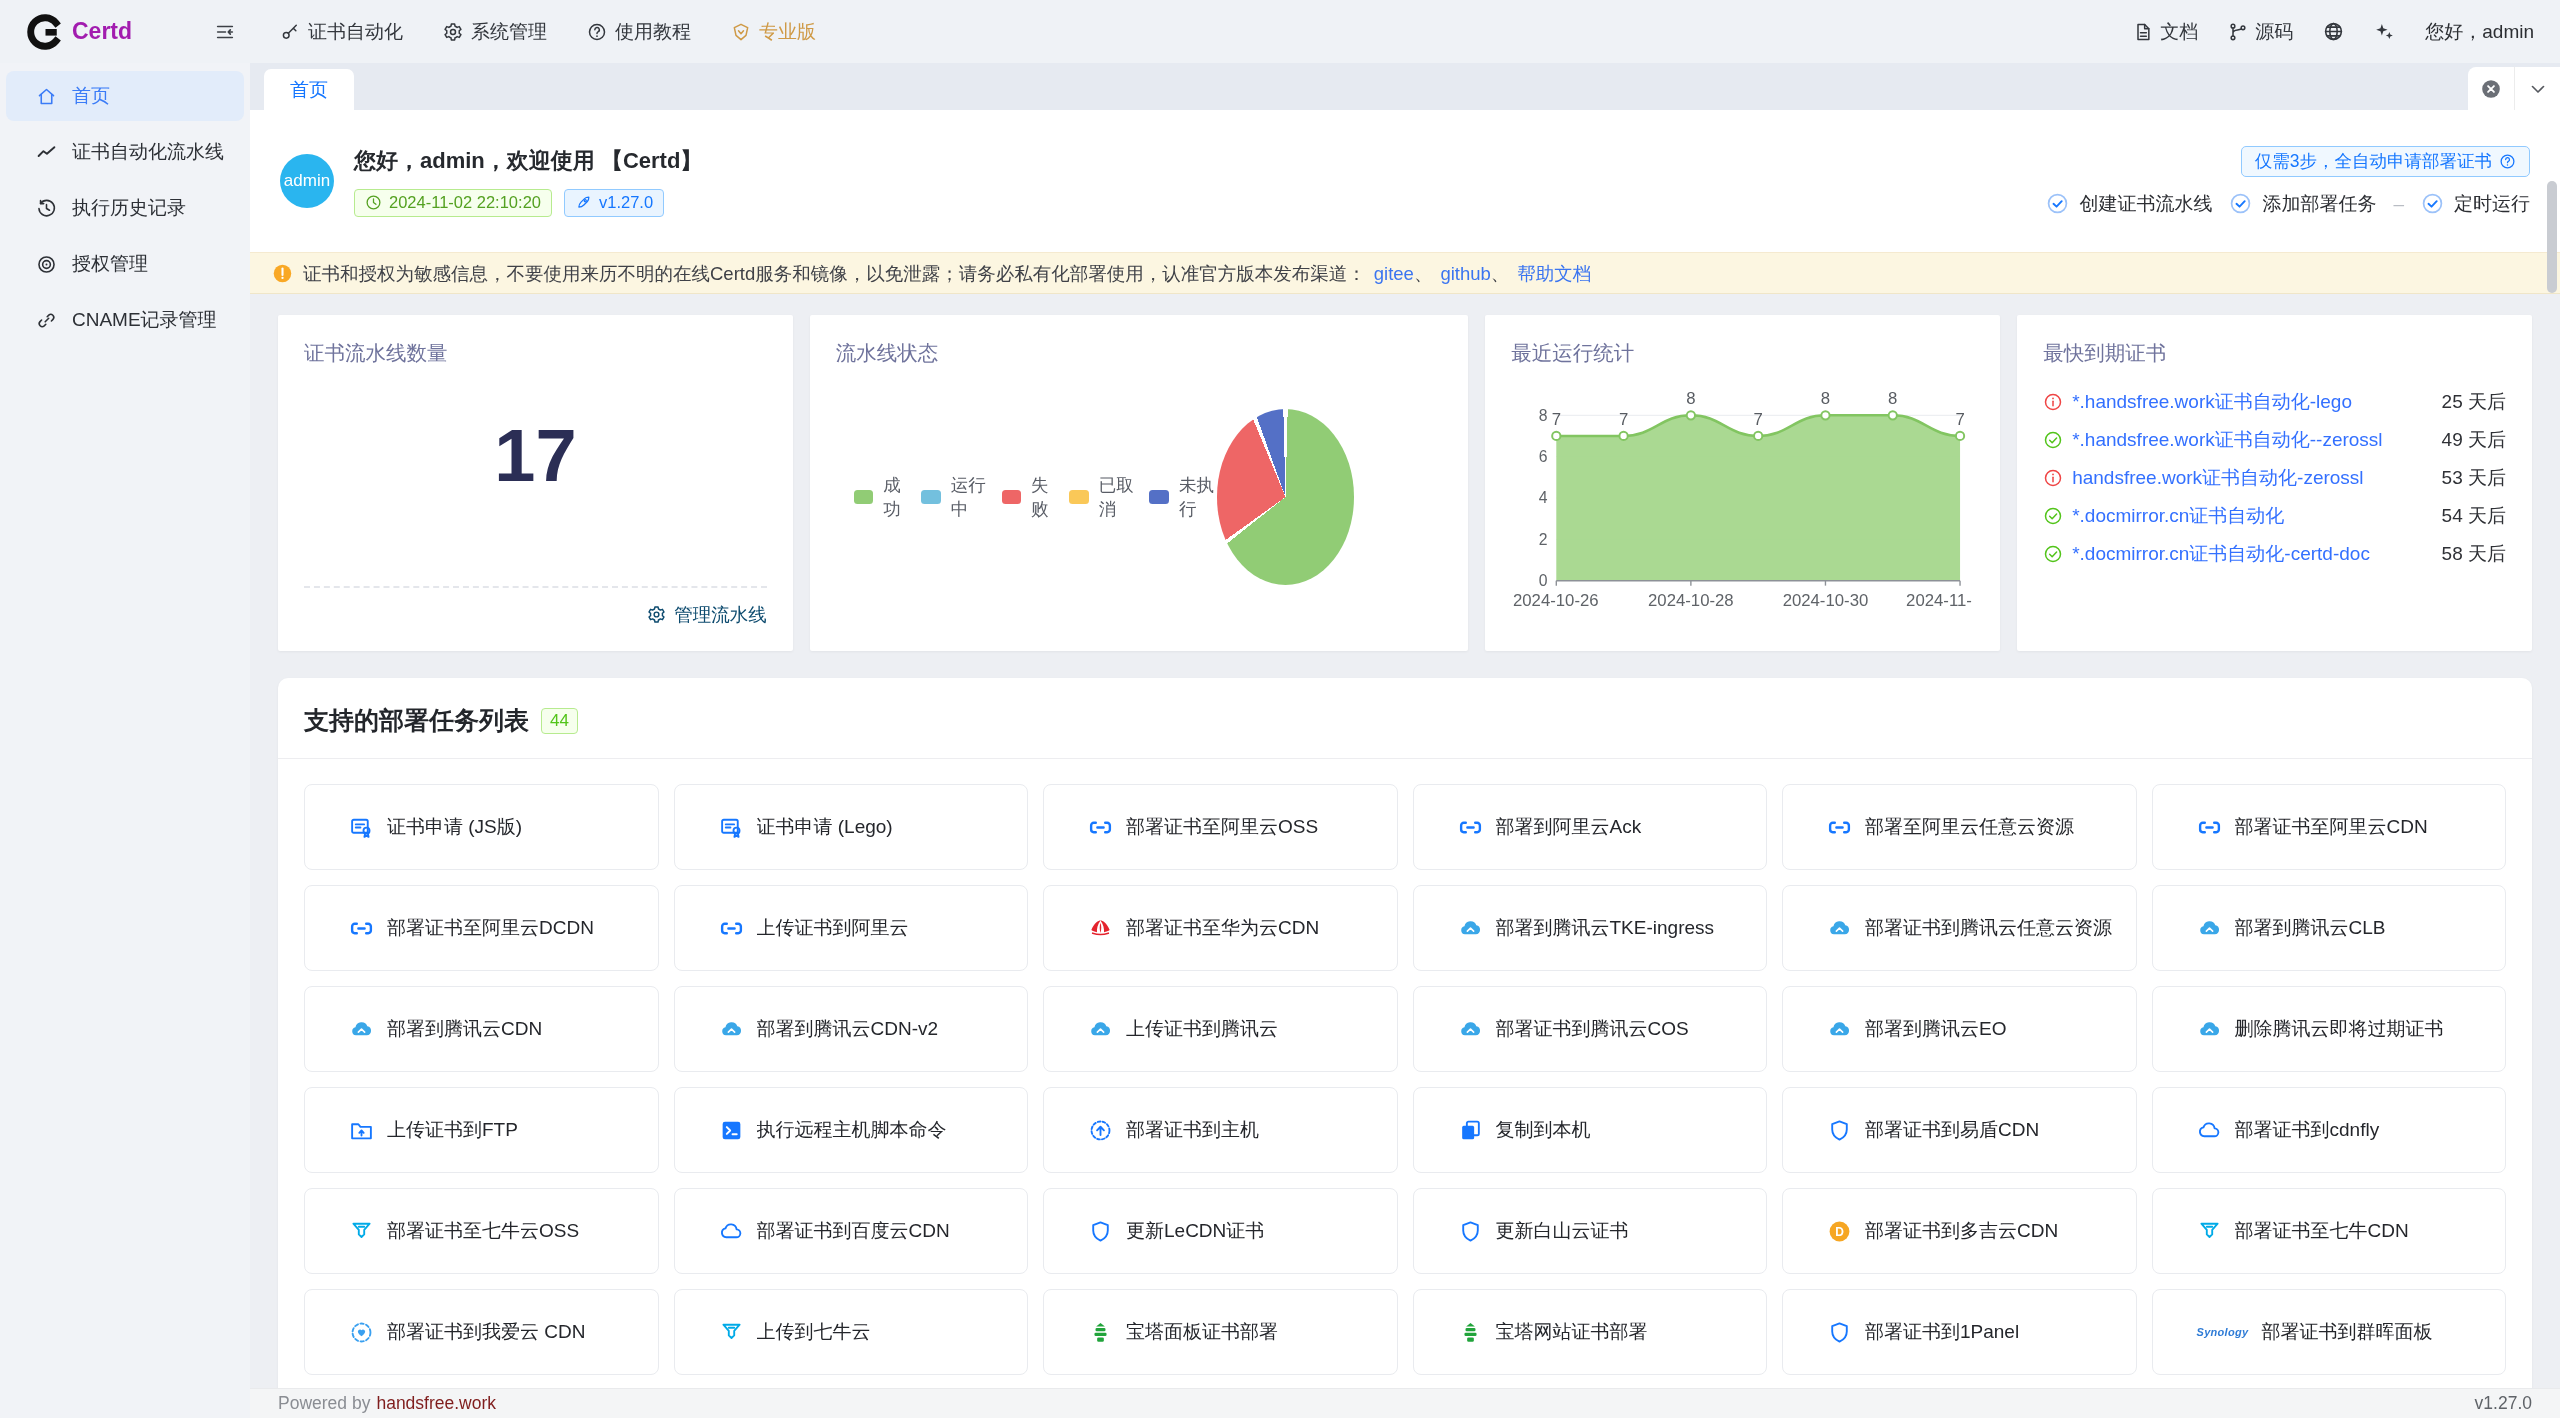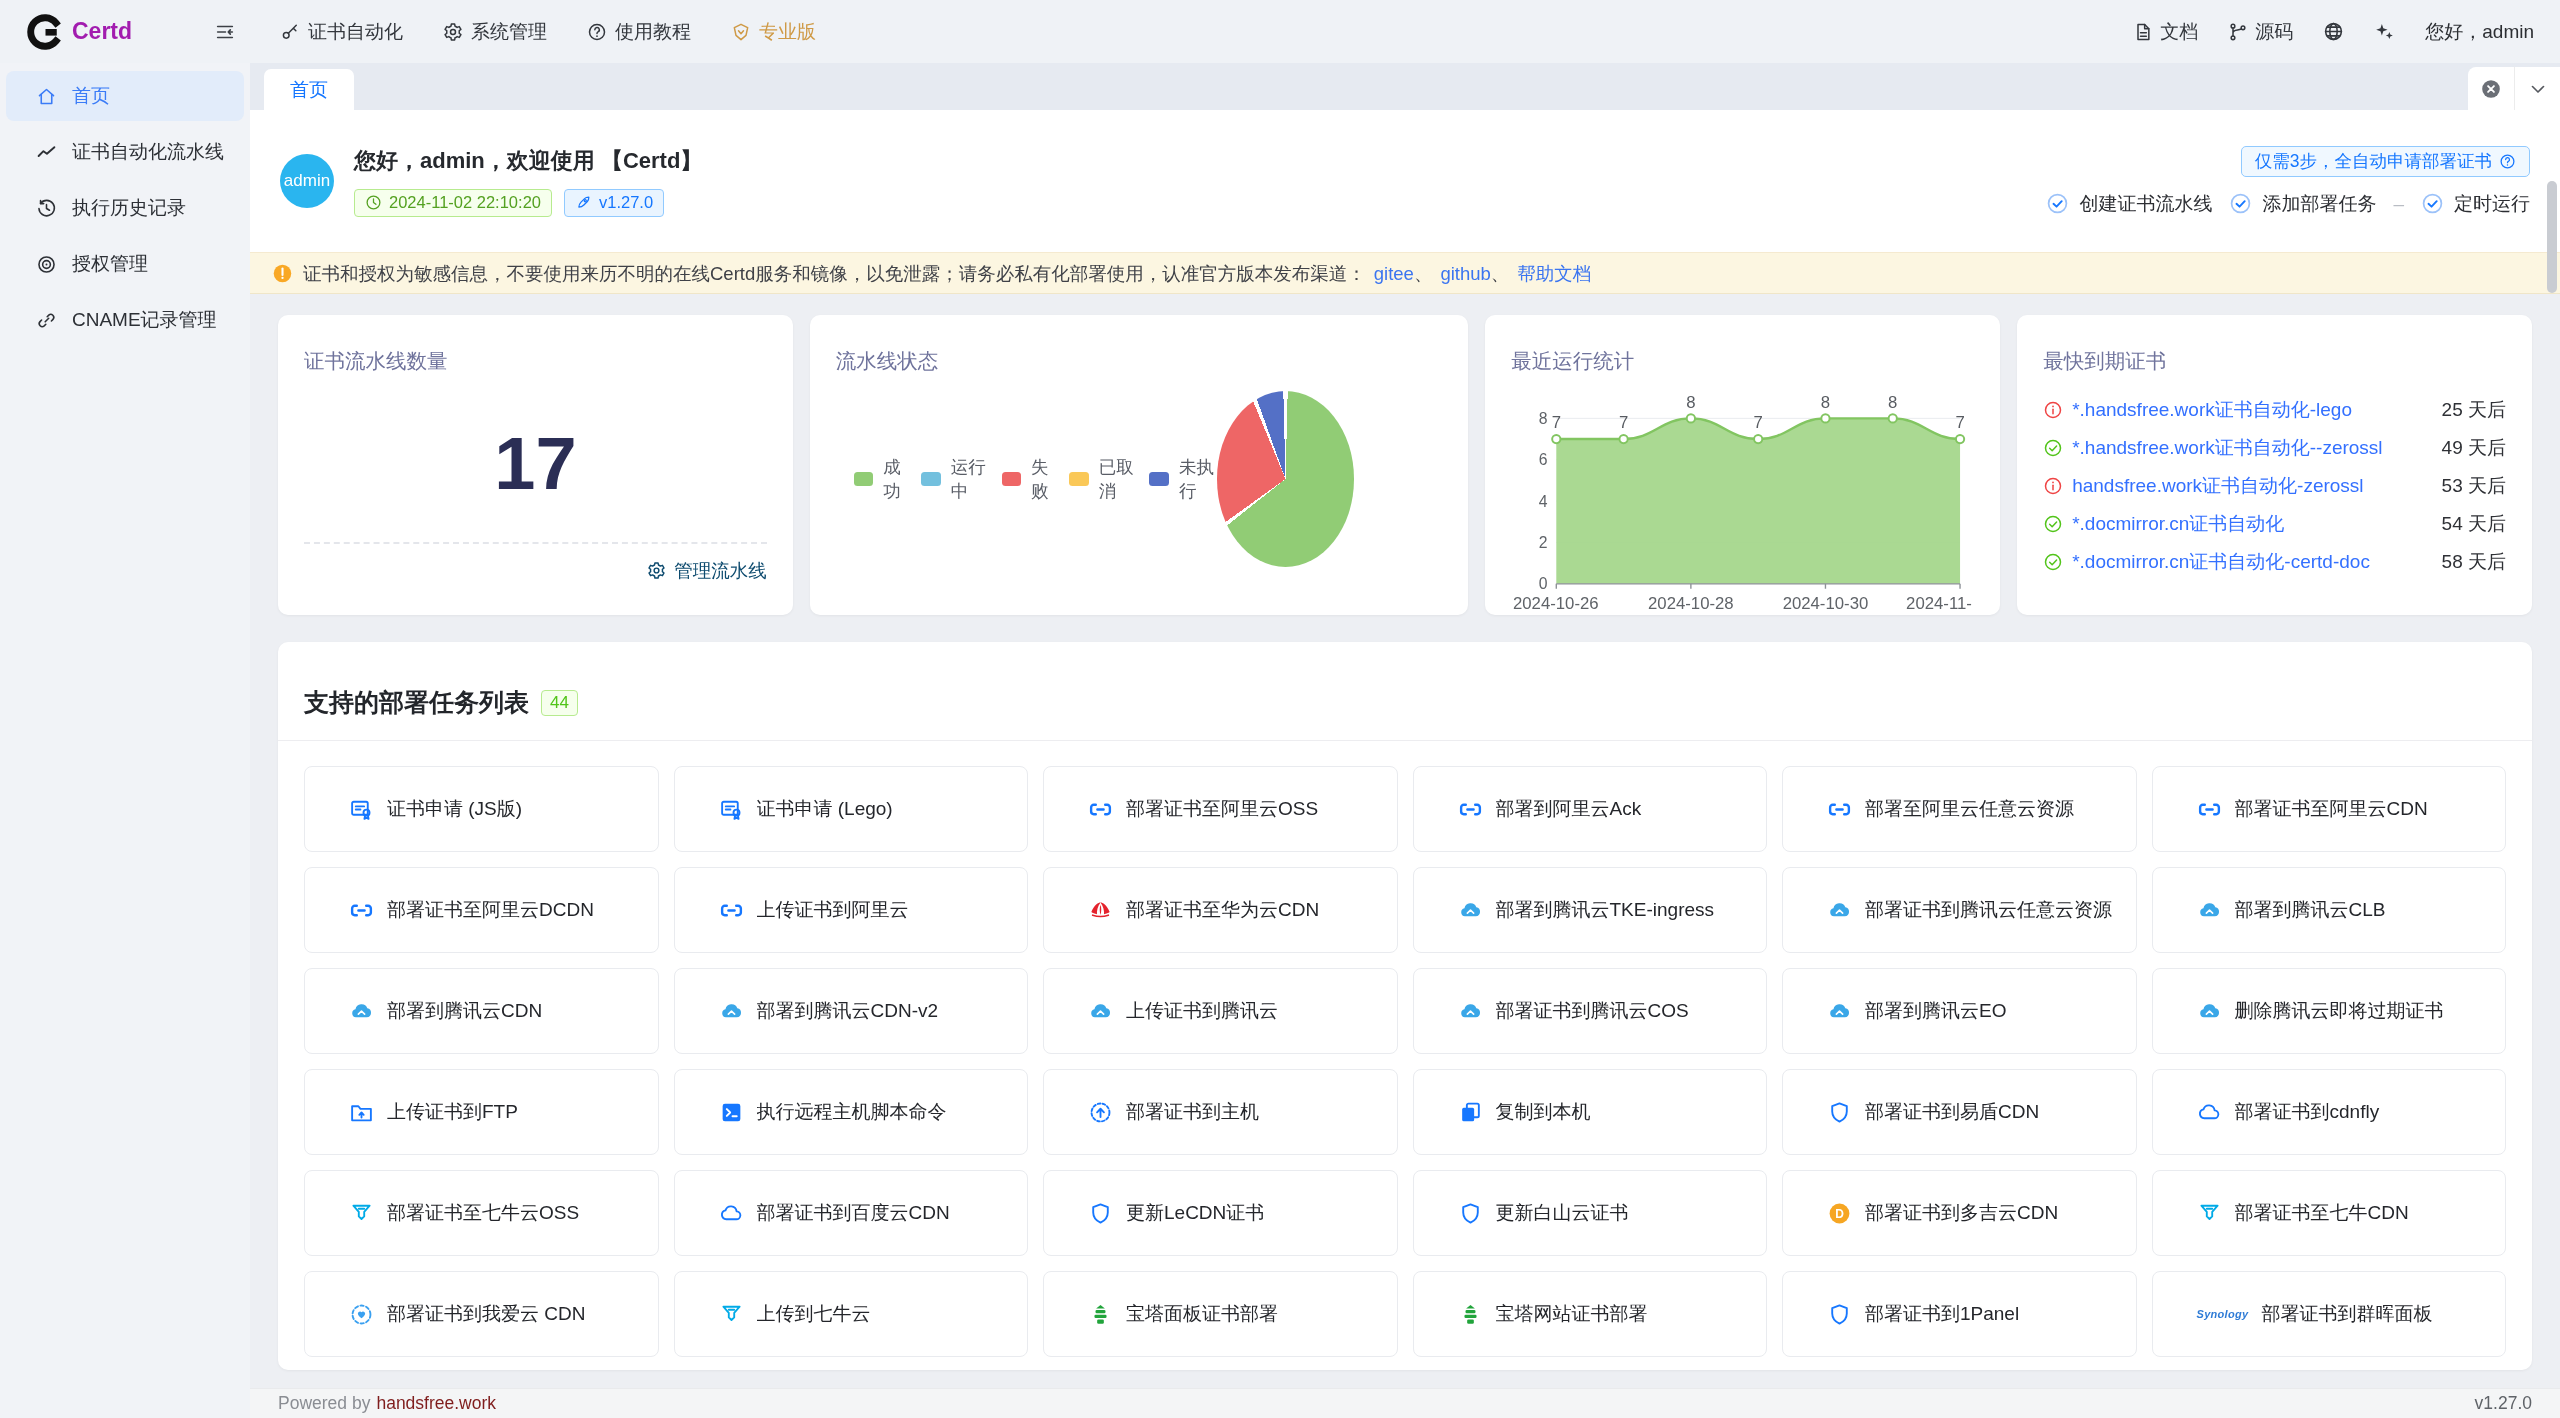--- a/index.html
+++ b/index.html
@@ -66,21 +66,21 @@
 
   
   .alert { height:42px; background:#fcf6e1; border-top:1px solid #f5ead0; border-bottom:1px solid #f0e6c8;
     display:flex; align-items:center; padding:0 22px; font-size:18.5px; color:#3f4147; }
   .alert .ic { font-size:21px; margin-right:10px; flex:none; }
   .alert a { color:#3b75f0; text-decoration:none; cursor:pointer; }
   .alert .sep { color:#3f4147; }
 
   
   .cards-row { display:grid; grid-template-columns:repeat(4,1fr); gap:17px; margin:21px 28px 0; }
-  .card { background:#fff; border-radius:10px; height:300px; padding:32px 26px; box-shadow:0 1px 3px rgba(0,0,0,.05);
+  .card { background:#fff; border-radius:2px; height:336px; padding:24px 26px; box-shadow:0 1px 3px rgba(0,0,0,.05);
     display:flex; flex-direction:column; }
   .card-title { font-size:20.5px; color:#6f739c; }
   .big-num { font-size:74px; font-weight:700; color:#2b2e55; text-align:center; margin-top:46px; }
   .card1-footer { margin-top:auto; border-top:2px dashed #e4e6eb; padding-top:14px; display:flex; justify-content:flex-end; }
   .manage-link { color:#0c4a6e; font-size:18.5px; display:flex; gap:8px; align-items:center; cursor:pointer; }
   .manage-link .ic { font-size:19px; }
 
   .pie-body { display:flex; flex:1; align-items:center; }
   .legend { display:flex; flex-direction:row; gap:13px; margin-left:18px; }
   .legend-item { display:flex; align-items:center; gap:10px; cursor:pointer; }
@@ -92,21 +92,21 @@
 
   .exp-list { margin-top:16px; }
   .exp-row { display:flex; align-items:center; height:38px; cursor:pointer; }
   .exp-row .ic { font-size:20px; flex:none; margin-right:9px; }
   .exp-row .ic.err { color:#ef4444; }
   .exp-row .ic.ok  { color:#52c41a; }
   .exp-name { font-size:19px; color:#3370ff; white-space:nowrap; overflow:hidden; text-overflow:ellipsis; }
   .exp-days { margin-left:auto; font-size:19px; color:#2f3136; white-space:nowrap; padding-left:12px; }
 
   
-  .tasks-panel { margin:27px 28px 0; background:#fff; border-radius:10px; padding:44px 26px 0; height:728px;
+  .tasks-panel { margin:27px 28px 0; background:#fff; border-radius:10px; padding:26px 26px 0; height:728px;
     overflow:hidden; box-shadow:0 1px 3px rgba(0,0,0,.05); }
   .tasks-header { display:flex; align-items:center; }
   .tasks-title { font-size:25px; font-weight:700; color:#23262b; }
   .count-badge { margin-left:12px; font-size:17px; color:#52c41a; background:#f6ffed; border:1px solid #b7eb8f;
     border-radius:4px; padding:2px 8px; }
   .tasks-divider { height:1px; background:#ededf0; margin:21px -26px 25px; }
   .tasks-grid { display:grid; grid-template-columns:repeat(6,1fr); gap:15px; }
   .task-card { height:86px; border:1px solid #e9ebef; border-radius:8px; display:flex; align-items:center;
     padding-left:44px; gap:13px; font-size:19px; color:#24262b; background:#fff; cursor:pointer; }
   .task-card .ic { font-size:25px; flex:none; }

